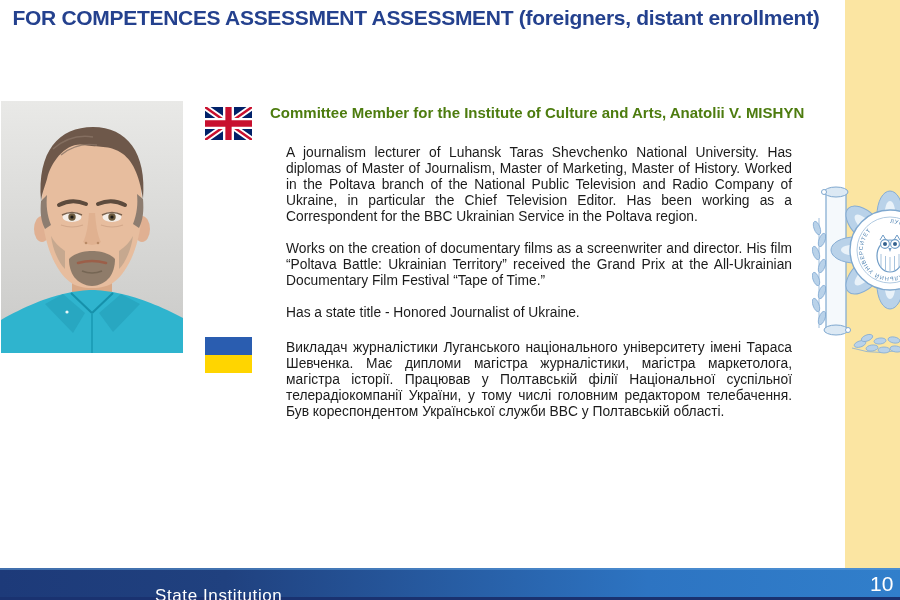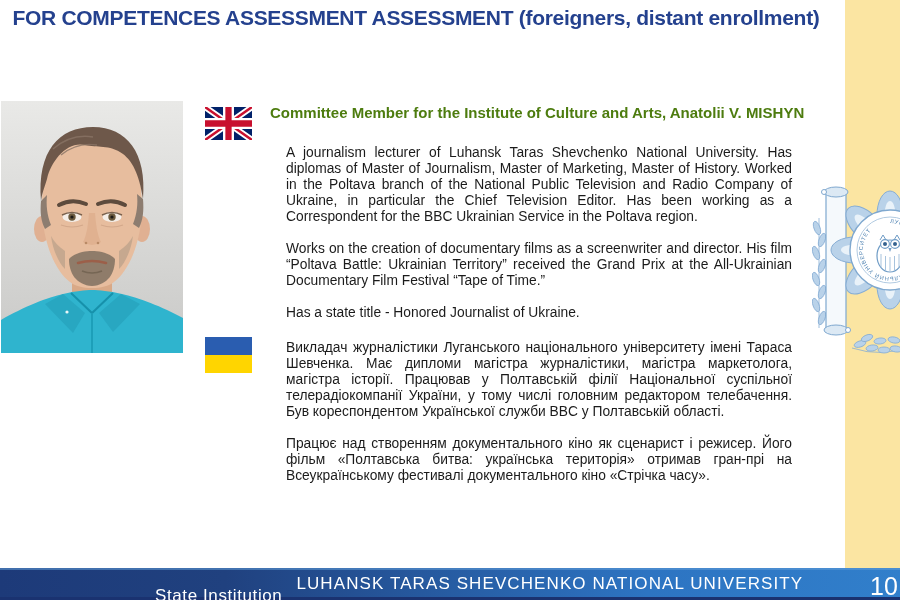--- a/index.html
+++ b/index.html
@@ -24,21 +24,21 @@
     text-align:justify;color:#4d7c0f;}
   .text-col p{margin:16px;font-size:13.8px;line-height:16px;text-align:justify;color:#1b1b1b;}
   .ua-first{margin-top:19px !important;}
   
   .footer{position:absolute;left:0;top:568px;width:900px;height:32px;color:#fff;
     background:linear-gradient(90deg,#1d3a79 0%,#20417f 25%,#2d74c2 72%,#317fcb 100%);
     box-shadow:inset 0 2px 0 rgba(95,155,215,.55), inset 0 -3px 0 #1a3270;
     display:flex;align-items:center;}
   .footer .prefix{margin-left:155px;font-size:17px;letter-spacing:.6px;white-space:pre;margin-top:23px;}
   .footer .name{margin-left:14px;font-size:17px;letter-spacing:1.1px;white-space:pre;}
-  .footer .page{position:absolute;left:870px;top:4px;font-size:25px;font-weight:400;}
+  .footer .page{position:absolute;left:870px;top:4px;font-size:21px;font-weight:400;}
 </style>
 </head>
 <body>
 
 <div class="yellow-stripe"></div>
 
 <svg class="emblem" viewBox="0 0 100 205" xmlns="http://www.w3.org/2000/svg">
   <defs>
     <path id="sealPath" d="M78,65 a27,27 0 1,1 -0.1,0" fill="none"></path>
   </defs>
@@ -193,20 +193,18 @@
   <rect width="60" height="23" fill="#2a5db0"></rect>
   <rect y="23" width="60" height="23" fill="#ffd500"></rect>
 </svg>
 
 <main class="text-col">
   <h2 class="member-heading">Committee Member for the Institute of Culture and Arts, Anatolii V. MISHYN</h2>
   <p>A journalism lecturer of Luhansk Taras Shevchenko National University. Has diplomas of Master of Journalism, Master of Marketing, Master of History. Worked in the Poltava branch of the National Public Television and Radio Company of Ukraine, in particular the Chief Television Editor. Has been working as a Correspondent for the BBC Ukrainian Service in the Poltava region.</p>
   <p>Works on the creation of documentary films as a screenwriter and director. His film “Poltava Battle: Ukrainian Territory” received the Grand Prix at the All-Ukrainian Documentary Film Festival “Tape of Time.”</p>
   <p>Has a state title - Honored Journalist of Ukraine.</p>
   <p class="ua-first">Викладач журналістики Луганського національного університету імені Тараса Шевченка. Має дипломи магістра журналістики, магістра маркетолога, магістра історії. Працював у Полтавській філії Національної суспільної телерадіокомпанії України, у тому числі головним редактором телебачення. Був кореспондентом Української служби BBC у Полтавській області.</p>
-  <p>Працює над створенням документального кіно як сценарист і режисер. Його фільм «Полтавська битва: українська територія» отримав гран-прі на Всеукраїнському фестивалі документального кіно «Стрічка часу».</p>
 </main>
 
 <footer class="footer">
   <span class="prefix">State Institution</span>
-  <span class="name">LUHANSK TARAS SHEVCHENKO NATIONAL UNIVERSITY</span>
   <span class="page">10</span>
 </footer>
 
 </body></html>

